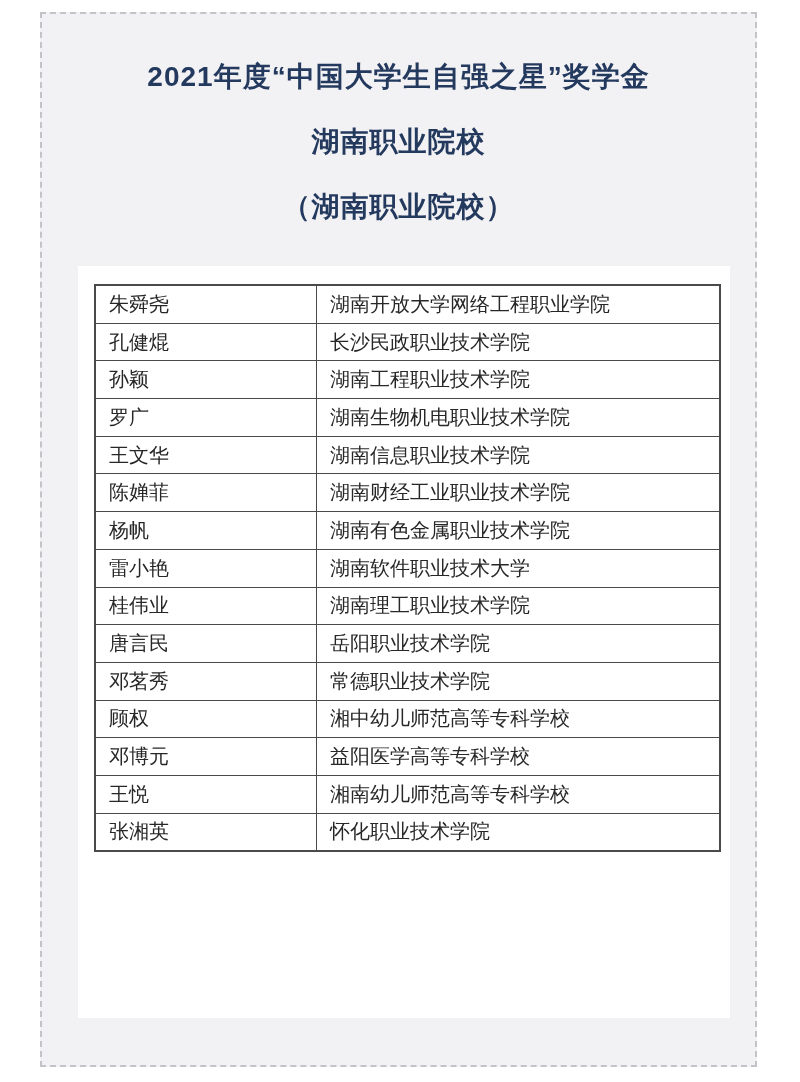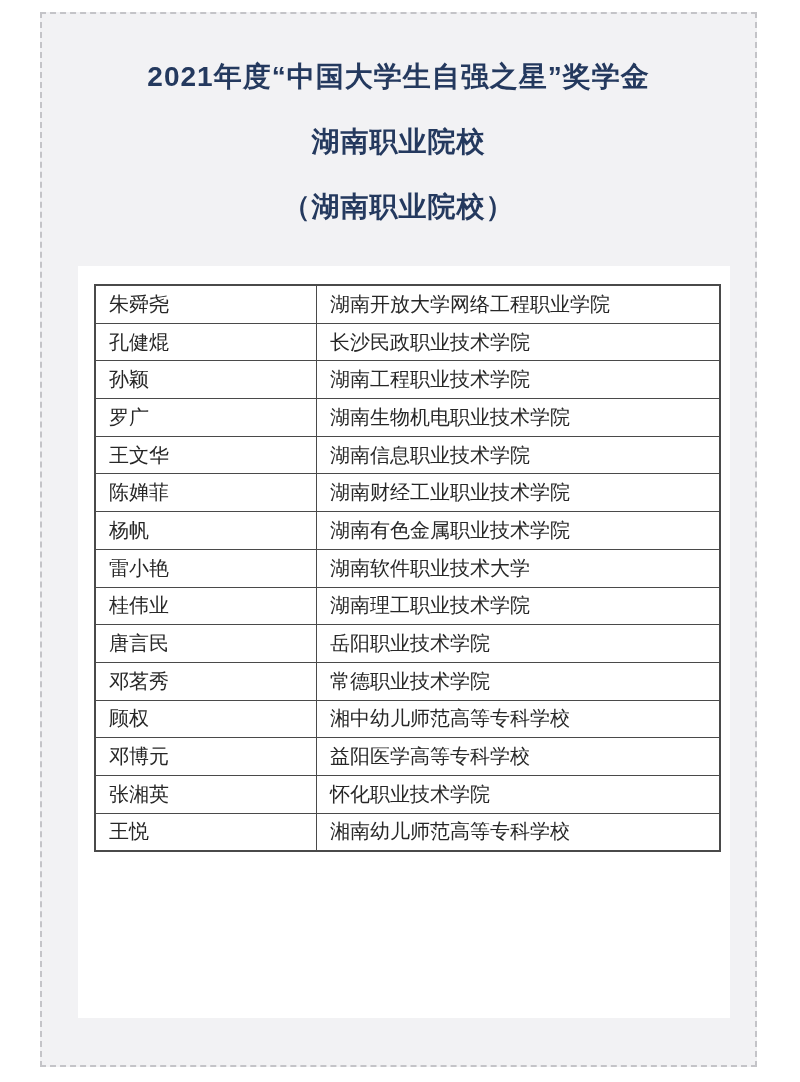--- a/index.html
+++ b/index.html
@@ -142,26 +142,26 @@
     <td class="inst-cell">湘中幼儿师范高等专科学校</td>
   </tr>
 
   <tr>
     <td class="name-cell">邓博元</td>
     <td class="inst-cell">益阳医学高等专科学校</td>
   </tr>
 
 
   <tr>
-    <td class="name-cell">张湘英</td>
-    <td class="inst-cell">怀化职业技术学院</td>
+    <td class="name-cell">王悦</td>
+    <td class="inst-cell">湘南幼儿师范高等专科学校</td>
   </tr>
 
   <tr>
-    <td class="name-cell">王悦</td>
-    <td class="inst-cell">湘南幼儿师范高等专科学校</td>
+    <td class="name-cell">张湘英</td>
+    <td class="inst-cell">怀化职业技术学院</td>
   </tr>
 
 
 </tbody>
     </table>
   </div>
 </div>
 
 </body></html>

